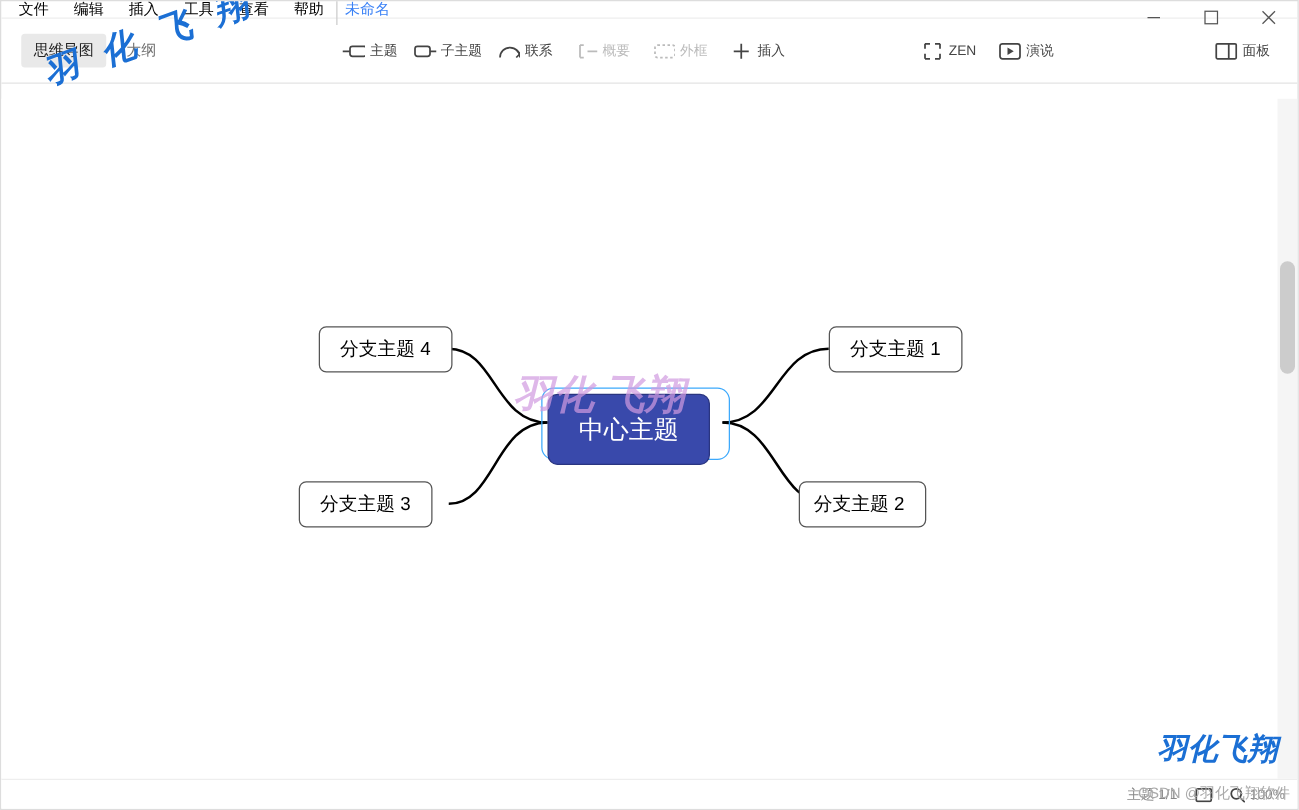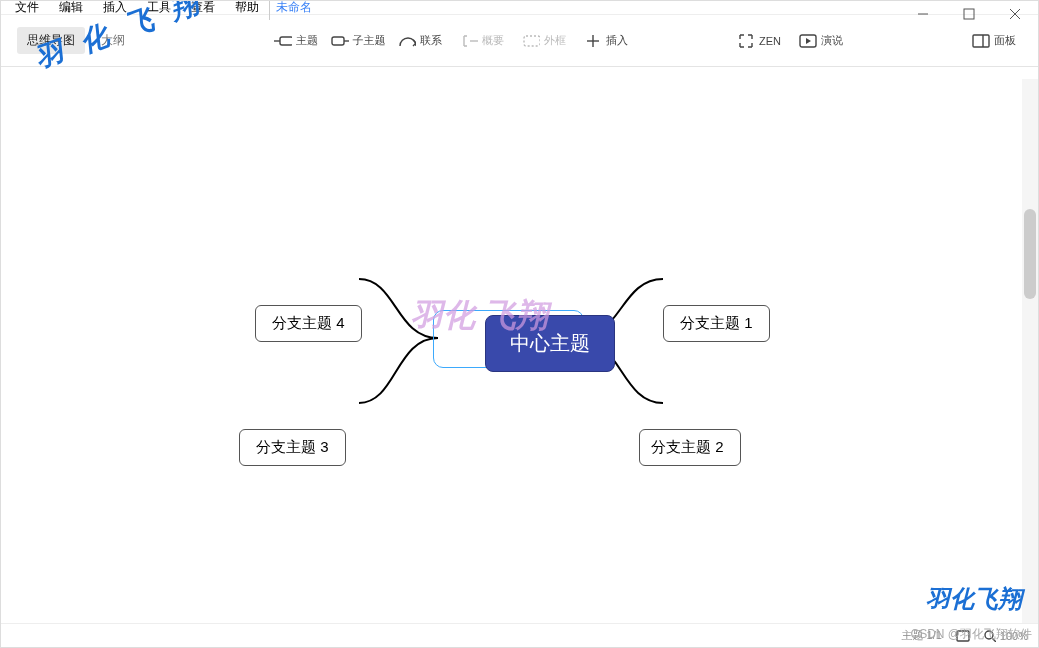--- a/index.html
+++ b/index.html
@@ -27,22 +27,22 @@
 .tool .ic { width: 18px; height: 16px; display: flex; align-items: center; justify-content: center; }
 .spacer { flex: 1; }
 .spacer-sm { width: 20px; }
 
 
 .canvas { position: absolute; left: 0; top: 78px; right: 16px; bottom: 24px; background: #fff; overflow: hidden; }
 .vscroll { position: absolute; right: 0; top: 78px; bottom: 24px; width: 16px; background: #f5f5f5; }
 .vscroll .thumb { position: absolute; left: 2px; right: 2px; top: 130px; height: 90px; background: #ccc; border-radius: 6px; }
 
 
-.node { position: absolute; border: 1px solid #555; border-radius: 6px; padding: 8px 16px; font-size: 15px; background: #fff; display: flex; align-items: center; justify-content: center; white-space: nowrap; margin-top: 44px; }
-.center-node { background: #3949ab; color: #fff; border: 1px solid #2a3580; font-size: 20px; padding: 14px 24px; position: absolute; border-radius: 8px; margin-left: 47px; }
+.node { position: absolute; border: 1px solid #555; border-radius: 6px; padding: 8px 16px; font-size: 15px; background: #fff; display: flex; align-items: center; justify-content: center; white-space: nowrap; }
+.center-node { background: #3949ab; color: #fff; border: 1px solid #2a3580; font-size: 20px; padding: 14px 24px; position: absolute; border-radius: 8px; }
 .center-outline { position: absolute; border: 1px solid #3da9fc; border-radius: 10px; pointer-events: none; }
 .connector { position: absolute; stroke: #000; stroke-width: 2; fill: none; }
 
 
 .wm1 { position: absolute; top: 10px; left: 30px; transform: rotate(-20deg); font-size: 28px; font-weight: bold; font-style: italic; color: #1b6fd4; pointer-events: none; letter-spacing: 6px; }
 .wm2 { position: absolute; top: 215px; left: 410px; font-size: 32px; font-weight: bold; font-style: italic; color: #d19be0; pointer-events: none; opacity: 0.7; }
 .wm3 { position: absolute; bottom: 32px; right: 16px; font-size: 24px; font-weight: bold; font-style: italic; color: #1b6fd4; pointer-events: none; }
 .wm4 { position: absolute; bottom: 4px; right: 6px; font-size: 12px; color: #aaa; pointer-events: none; }
 
 

